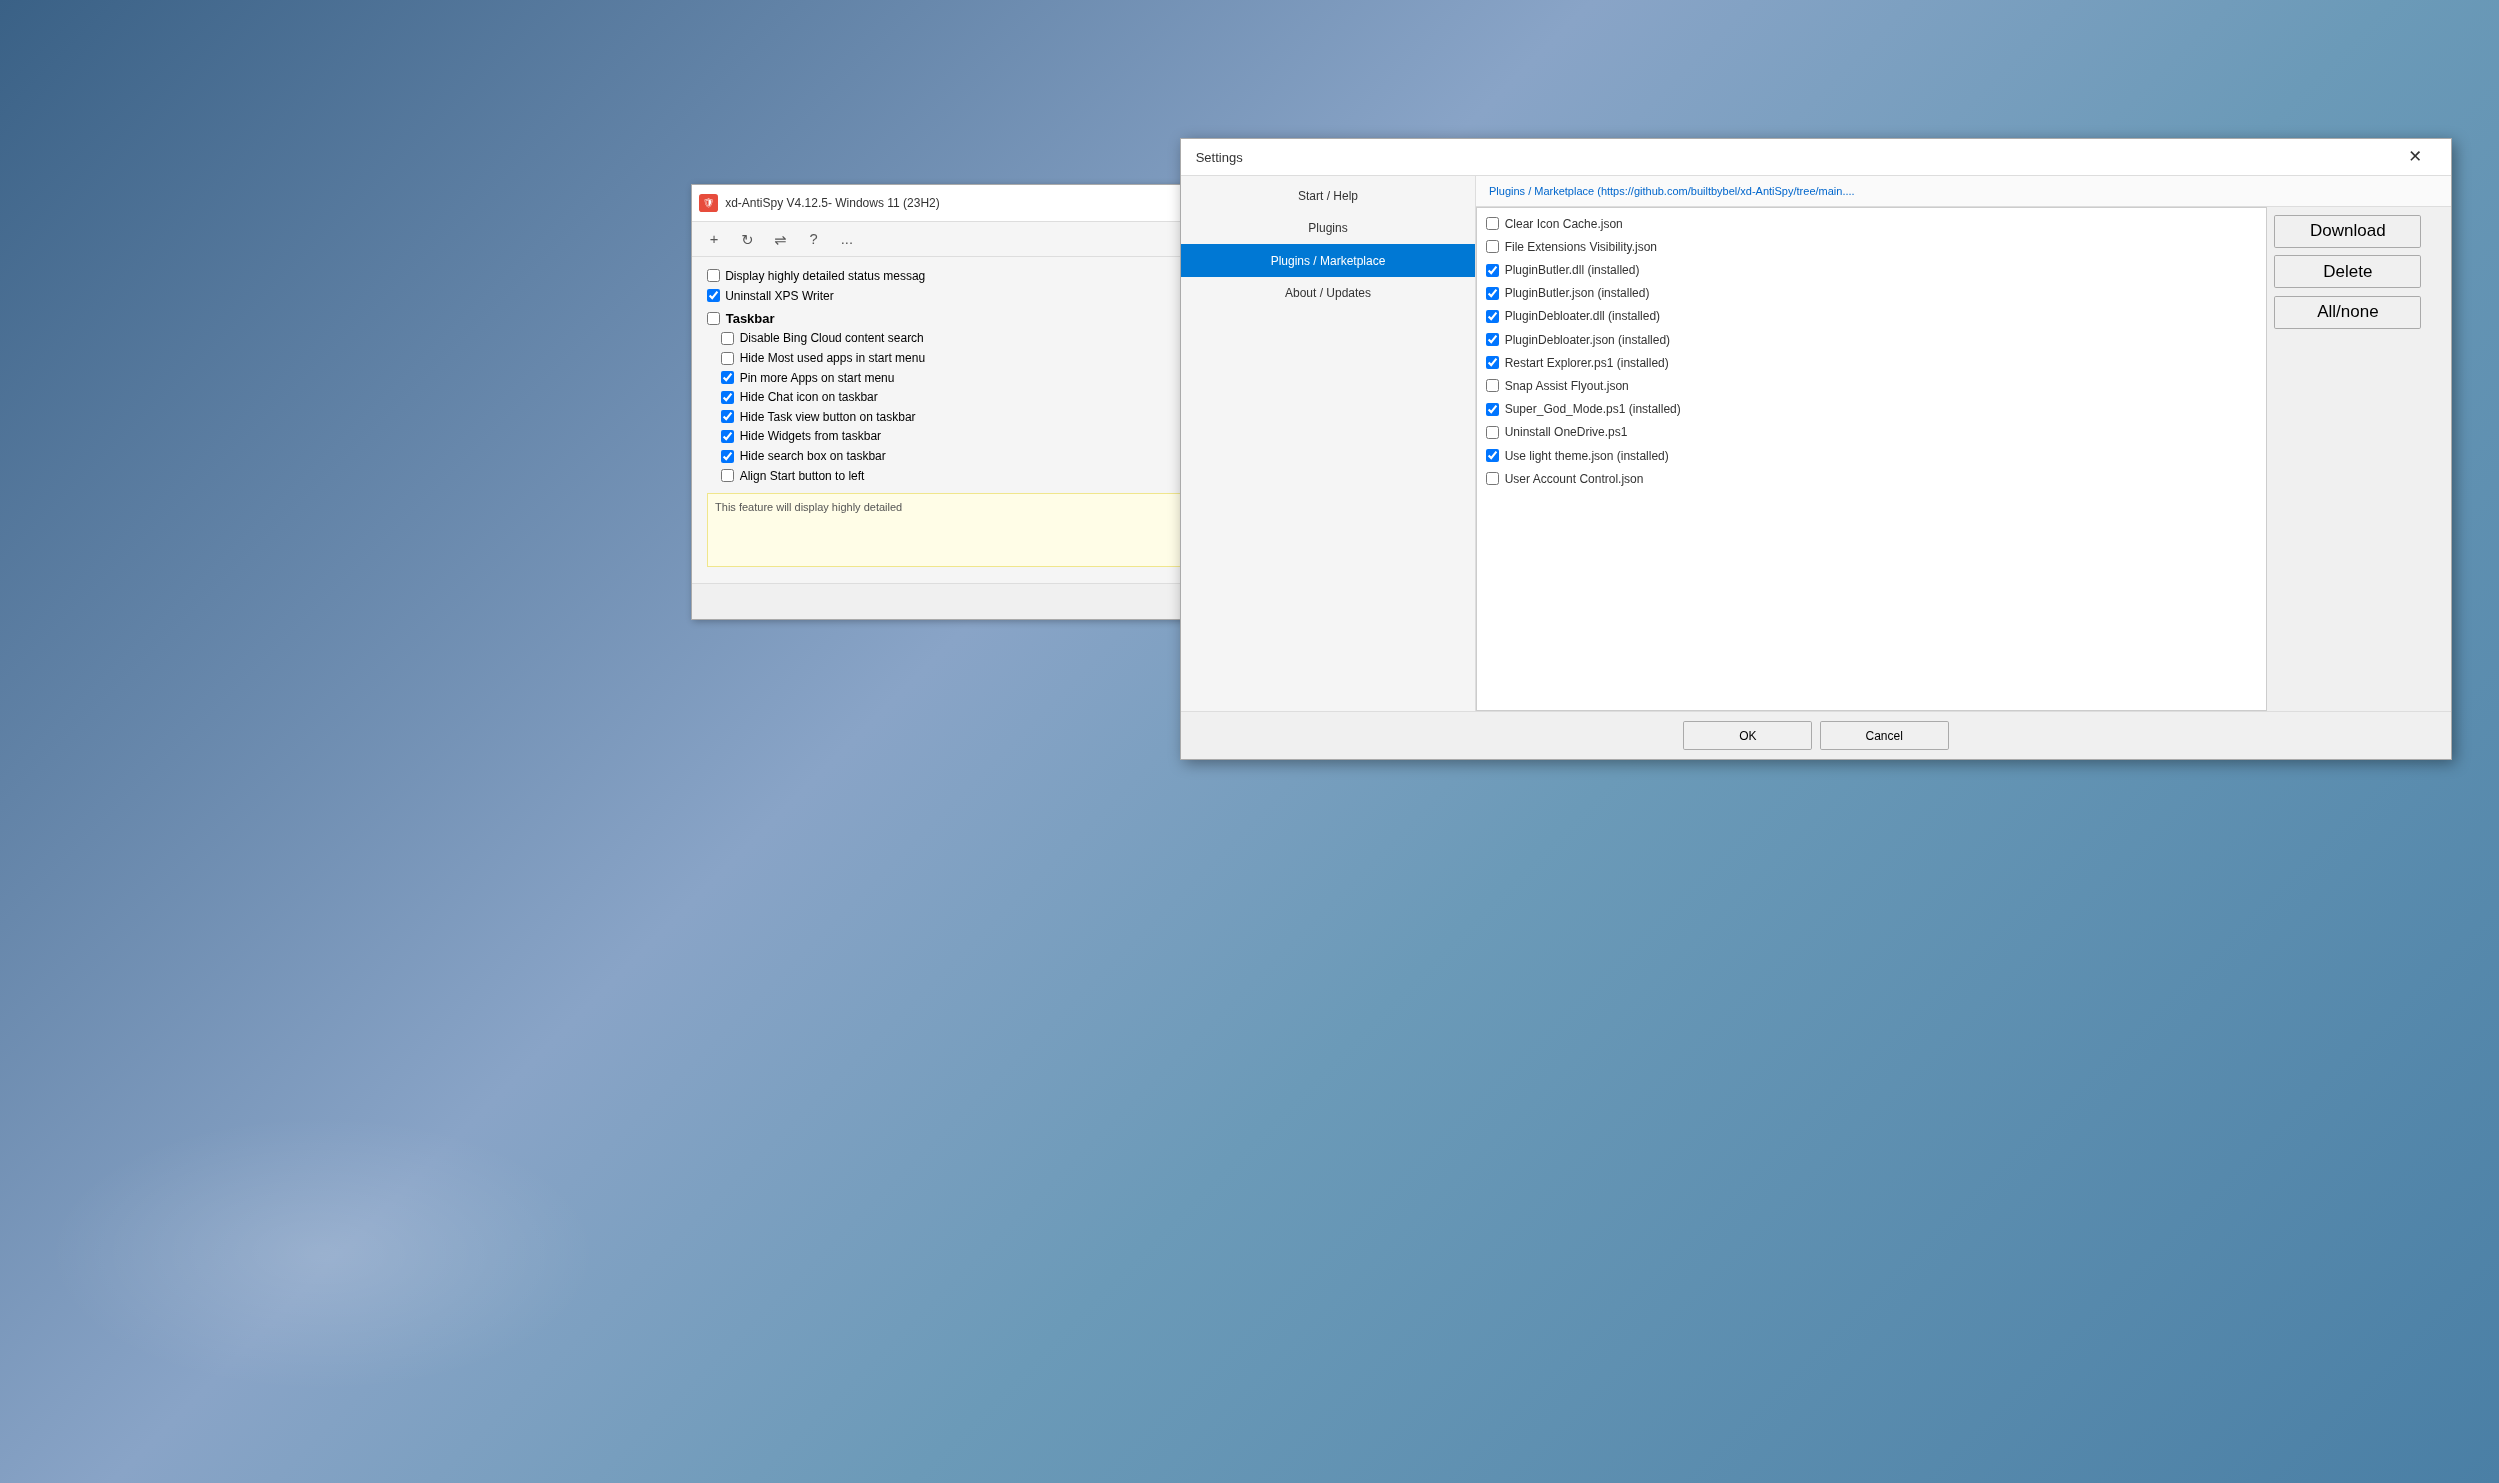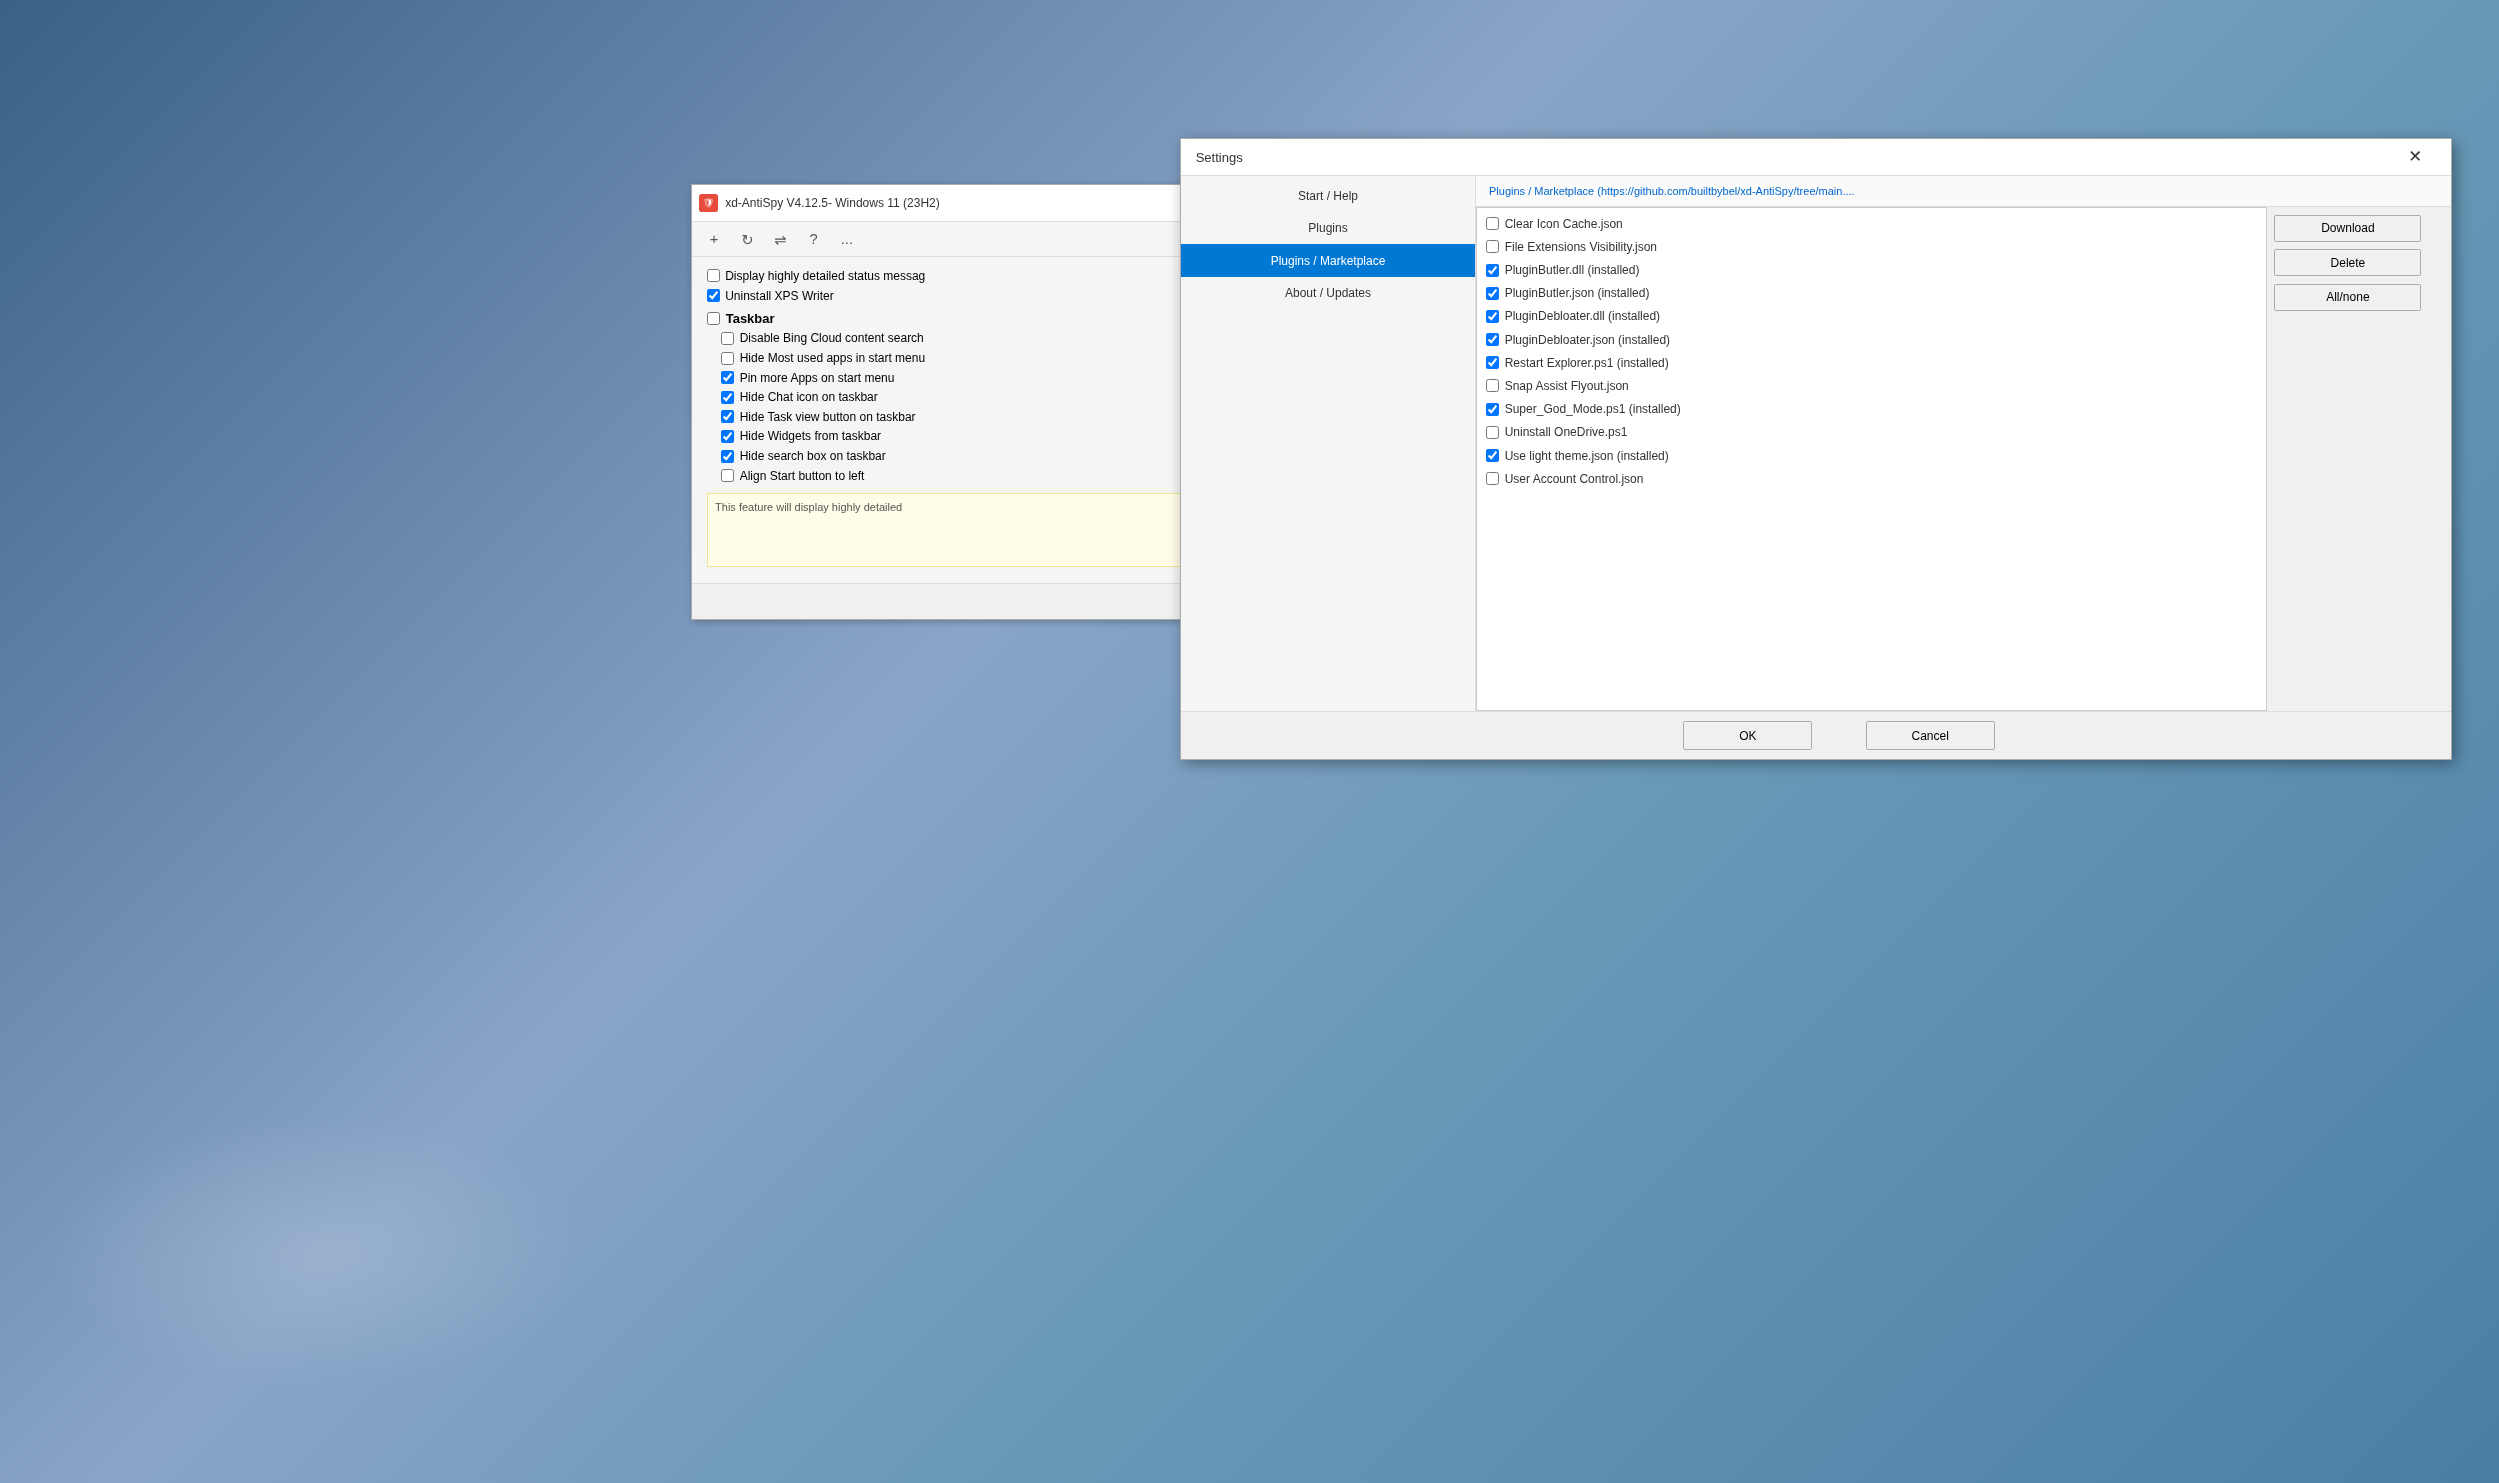--- a/index.html
+++ b/index.html
@@ -268,21 +268,21 @@
       width: 184px;
       padding: 7.4px;
       display: flex;
       flex-direction: column;
       gap: 7.4px;
     }
 
     .action-btn {
       width: 147px;
       padding: 5.5px 11px;
-      font-size: 12px;
+      font-size: 17px;
       cursor: pointer;
       border: 0.9px solid #aaa;
       background: #f0f0f0;
       border-radius: 1.8px;
       text-align: center;
     }
 
     .modal-footer {
       padding: 11px 14.7px;
       border-top: 0.9px solid #ddd;
@@ -301,21 +301,20 @@
     }
 
     .ok-btn, .cancel-btn {
       width: 129px;
       padding: 6.5px 0;
       font-size: 12px;
       cursor: pointer;
       border: 0.9px solid #aaa;
       background: #f0f0f0;
       border-radius: 1.8px;
-      margin-left: 46px;
     }
 
     
     .table-deco {
       position: absolute;
       bottom: 92px;
       left: 46px;
       width: 553px;
       height: 277px;
       background: radial-gradient(ellipse at center, rgba(255,255,255,0.15) 0%, transparent 70%);

